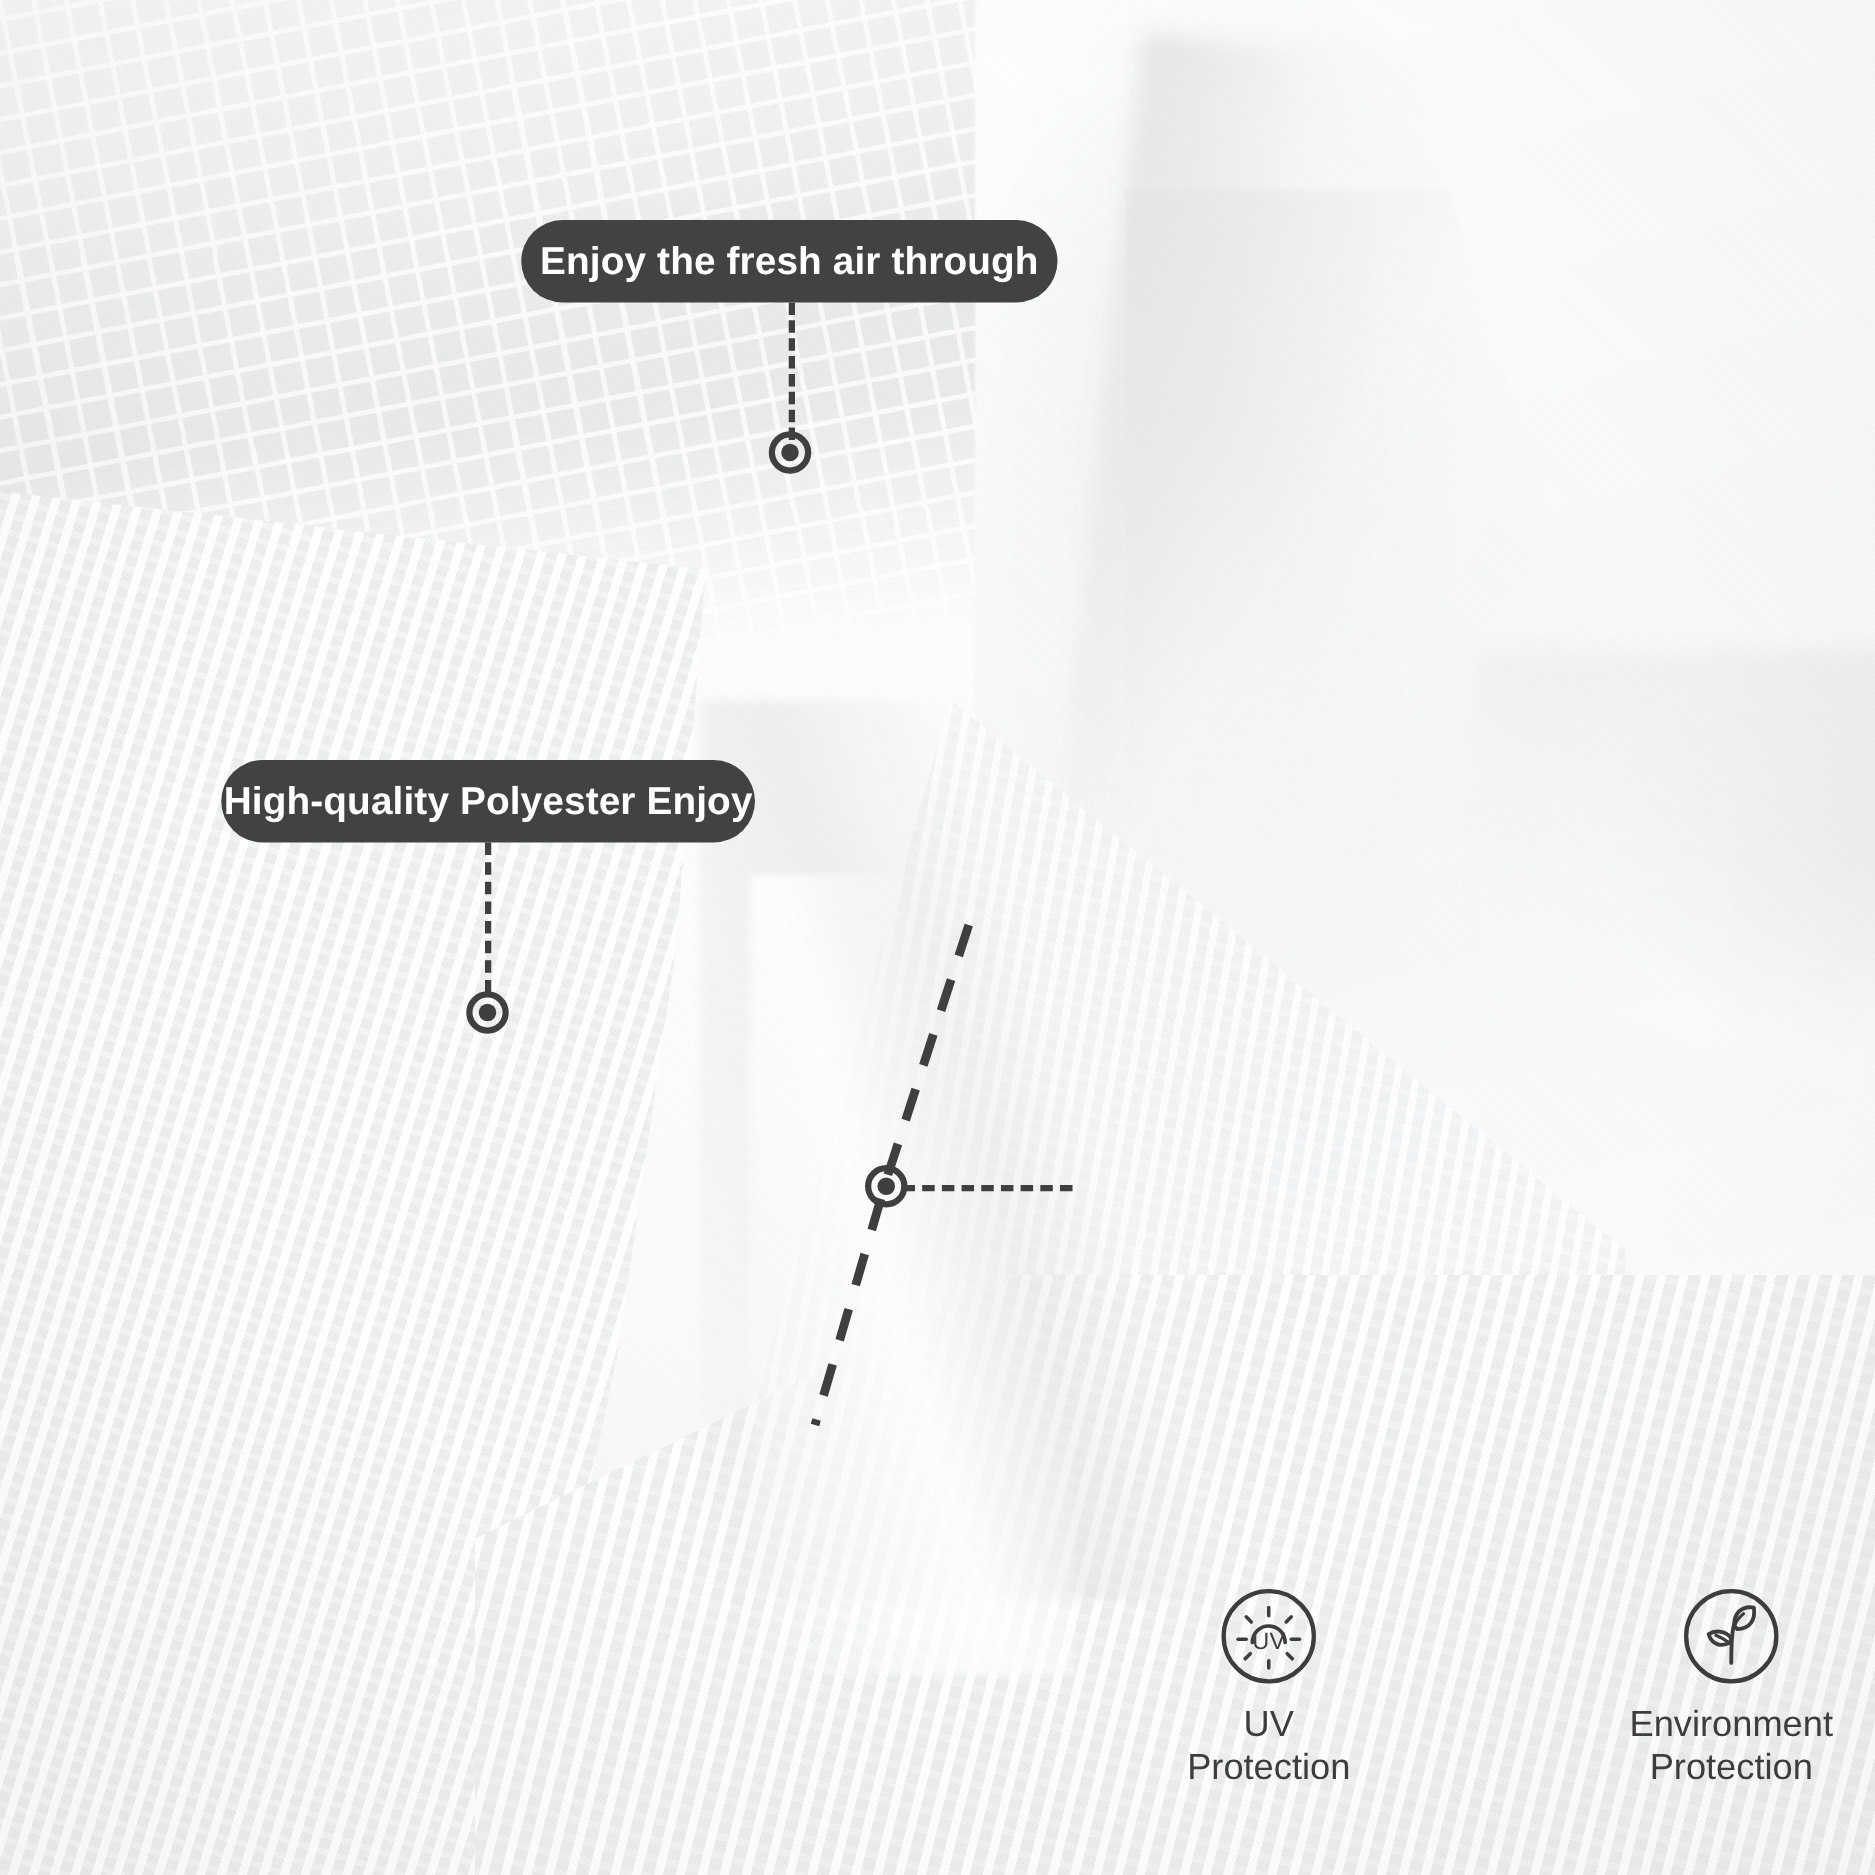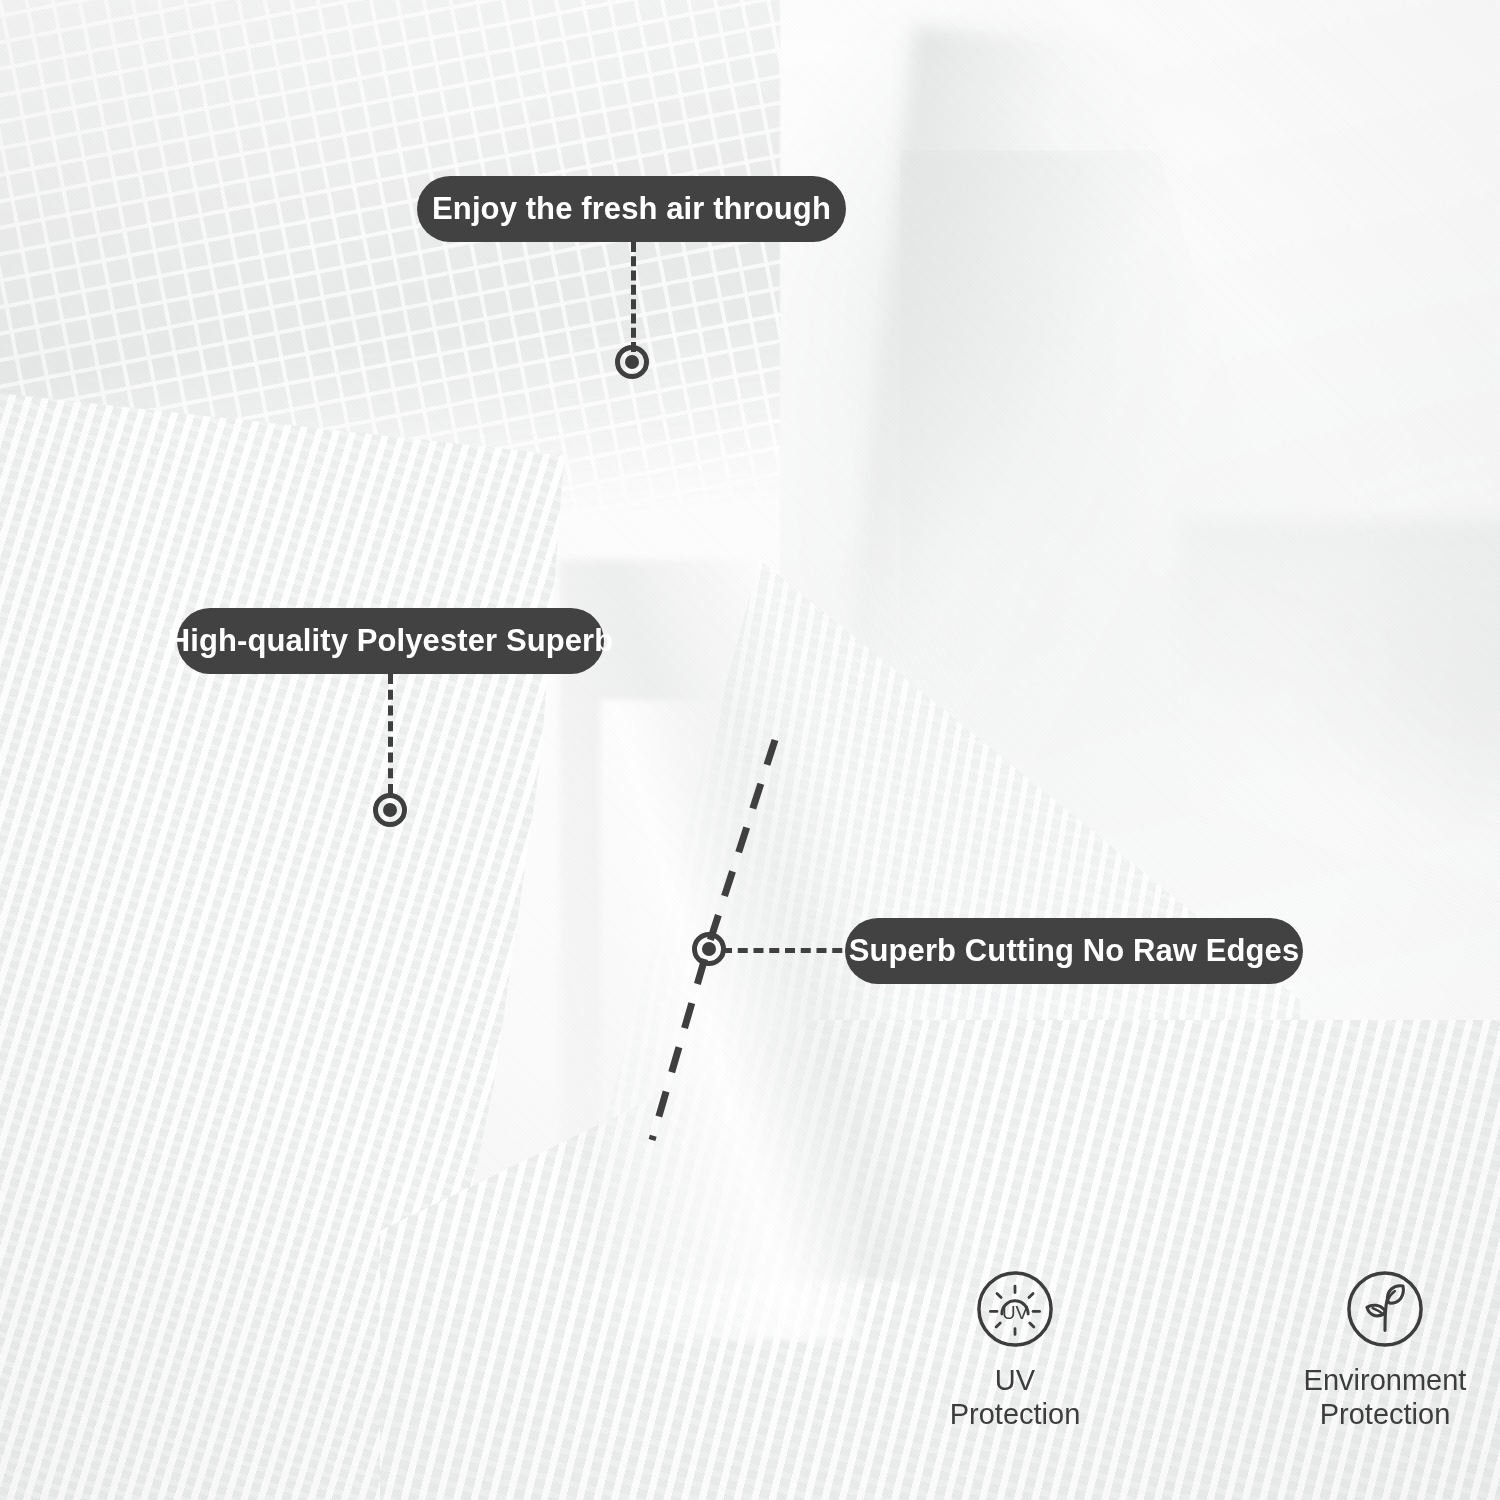--- a/index.html
+++ b/index.html
@@ -277,28 +277,25 @@
 
   <div class="dash-v" style="left:631px; top:242px; height:110px;"></div>
   <div class="node-ring" style="left:615px; top:345px;"></div>
   <div class="callout-pill" style="left:417px; top:176px; width:429px;">
     <span>Enjoy the fresh air through</span>
   </div>
 
   <div class="dash-v" style="left:388px; top:674px; height:120px;"></div>
   <div class="node-ring" style="left:373px; top:793px;"></div>
   <div class="callout-pill" style="left:177px; top:608px; width:427px;">
-    <span>High-quality Polyester Superb</span>
+    <span>High-quality Polyester Enjoy</span>
   </div>
 
   <div class="dash-h" style="left:722px; top:948px; width:136px;"></div>
   <div class="node-ring" style="left:692px; top:932px;"></div>
-  <div class="callout-pill" style="left:845px; top:918px; width:458px;">
-    <span>Superb Cutting No Raw Edges</span>
-  </div>
 
   <div class="features">
 
     <div class="feature">
       <svg class="feature-icon" viewBox="0 0 100 100">
         <circle cx="50" cy="50" r="44" fill="none" stroke="#3d3d3d" stroke-width="4.2"></circle>
         <path d="M 34 56 A 16 16 0 0 1 66 56" fill="none" stroke="#3d3d3d" stroke-width="3.6" stroke-linecap="round"></path>
         <g stroke="#3d3d3d" stroke-width="3.4" stroke-linecap="round">
           <line x1="50" y1="22" x2="50" y2="30"></line>
           <line x1="28" y1="31" x2="33" y2="36"></line>

